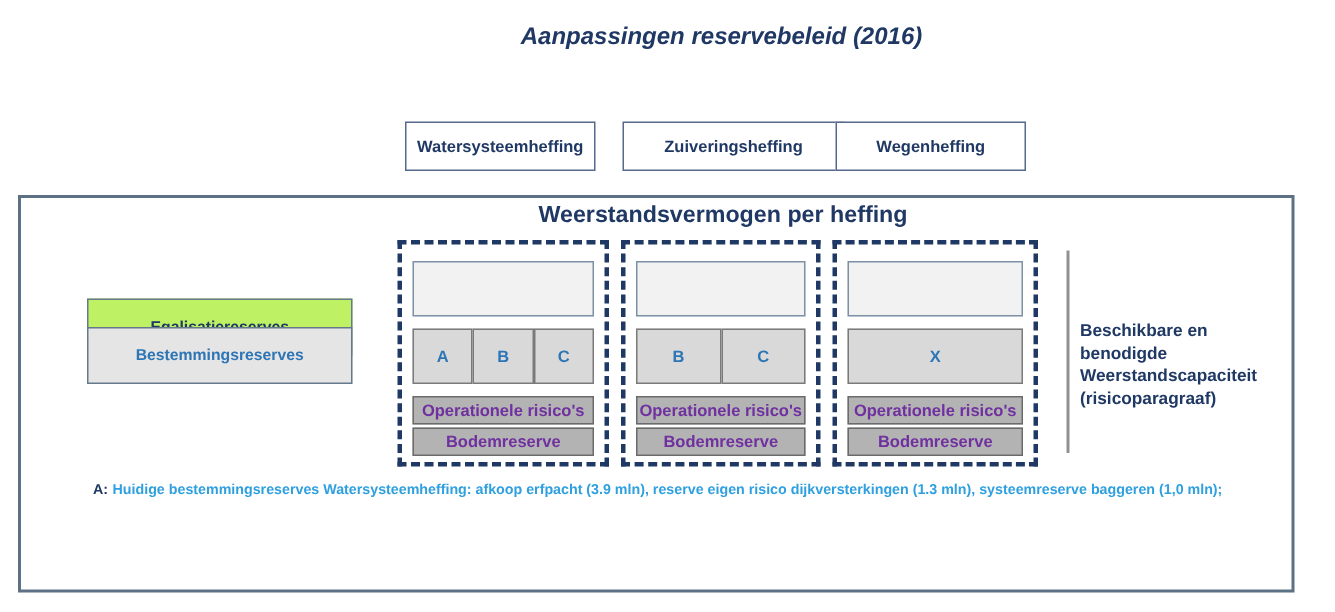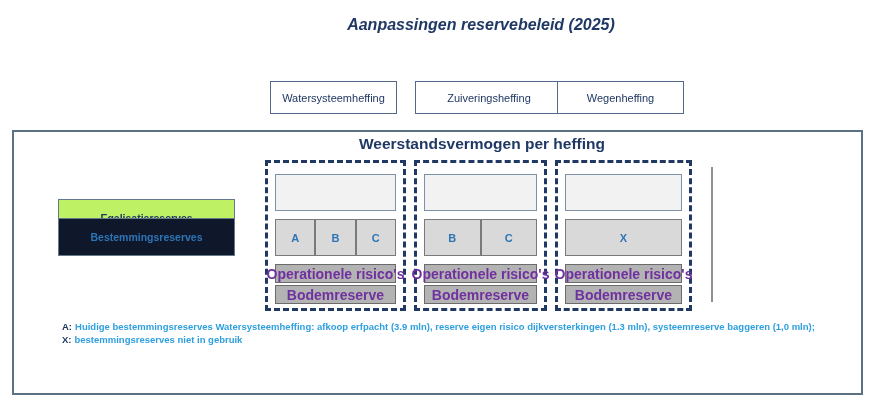--- a/index.html
+++ b/index.html
@@ -15,21 +15,21 @@
     position: absolute; top: 16px; left: 481px;
     transform: translateX(-50%);
     font-size: 16px; font-weight: bold; font-style: italic;
     color: #1f3864; white-space: nowrap;
   }
   
   .tax-box {
     position: absolute; top: 81px; height: 33px;
     background: #ffffff; border: 1.5px solid #54698c;
     display: flex; align-items: center; justify-content: center;
-    font-size: 11px; font-weight: normal; color: #1f3864;
+    font-size: 11px; font-weight: bold; color: #1f3864;
     box-sizing: border-box; white-space: nowrap;
   }
   
   .main-panel {
     position: absolute; left: 12px; top: 130px;
     width: 851px; height: 265px;
     border: 2px solid #5c7184; background: #ffffff;
     box-sizing: border-box;
   }
   .panel-title {
@@ -39,21 +39,21 @@
     white-space: nowrap;
   }
   
   .reserve-box {
     position: absolute; left: 44px; width: 177px; height: 38px;
     display: flex; align-items: center; justify-content: center;
     font-size: 10.5px; font-weight: bold;
     border: 1.5px solid #65788c; box-sizing: border-box;
   }
   .reserve-egalisatie  { top: 35px;  background: #bef264; color: #1f3864; margin-top: 32px; }
-  .reserve-bestemmings { top: 86px;  background: #0f172a; color: #2e75b6; }
+  .reserve-bestemmings { top: 86px;  background: #e5e5e5; color: #2e75b6; }
   .reserve-algemene    { top: 131px; background: #bdbdbd; color: #7030a0; }
   
   .dcol {
     position: absolute; top: 28px; height: 151px;
     border: 3px dashed #1f3864; box-sizing: border-box;
   }
   .dcol .emptybox {
     position: absolute; left: 7px; right: 7px; top: 11px; height: 37px;
     background: #f2f2f2; border: 1px solid #7c90a6; box-sizing: border-box;
   }
@@ -64,21 +64,21 @@
   .dcol .cell {
     flex: 1; background: #d9d9d9; border: 1px solid #7a7a7a;
     display: flex; align-items: center; justify-content: center;
     font-size: 11px; font-weight: bold; color: #2e75b6;
     box-sizing: border-box;
   }
   .dcol .riskbox, .dcol .floorbox {
     position: absolute; left: 7px; right: 7px; height: 19px;
     background: #b3b3b3; border: 1px solid #6b6b6b; box-sizing: border-box;
     display: flex; align-items: center; justify-content: center;
-    font-size: 14px; font-weight: bold; color: #7030a0; white-space: nowrap;
+    font-size: 11px; font-weight: bold; color: #7030a0; white-space: nowrap;
   }
   .dcol .riskbox  { top: 101px; }
   .dcol .floorbox { top: 122px; }
   
   .bracket-line {
     position: absolute; left: 697px; top: 35px;
     width: 2px; height: 135px; background: #919191;
   }
   .capacity-note {
     position: absolute; left: 706px; top: 82px; width: 162px;
@@ -89,21 +89,21 @@
   .footnotes { position: absolute; left: 48px; top: 188px; width: 800px; }
   .fline { font-size: 9.5px; line-height: 13px; white-space: nowrap; }
   .fl { font-weight: bold; color: #1f3864; margin-right: 3px; }
   .ft { font-weight: bold; color: #2e9fdf; }
 </style>
 </head>
 <body>
 
 <div class="canvas">
 
-  <div class="page-title">Aanpassingen reservebeleid (2025)</div>
+  <div class="page-title">Aanpassingen reservebeleid (2016)</div>
 
   <div class="tax-box" style="left:270px; width:127px;">Watersysteemheffing</div>
   <div class="tax-box" style="left:415px; width:148px;">Zuiveringsheffing</div>
   <div class="tax-box" style="left:557px; width:127px;">Wegenheffing</div>
 
   <div class="main-panel">
 
     <div class="panel-title">Weerstandsvermogen per heffing</div>
 
     <div class="reserve-box reserve-egalisatie">Egalisatiereserves</div>
@@ -133,24 +133,25 @@
     <div class="dcol" style="left:541px; width:137px;">
       <div class="emptybox"></div>
       <div class="cellrow">
         <div class="cell">X</div>
       </div>
       <div class="riskbox">Operationele risico's</div>
       <div class="floorbox">Bodemreserve</div>
     </div>
 
     <div class="bracket-line"></div>
+    <div class="capacity-note">Beschikbare en
+benodigde
+Weerstandscapaciteit
+(risicoparagraaf)</div>
 
     <div class="footnotes">
       <div class="fline">
         <span class="fl">A:</span><span class="ft">Huidige bestemmingsreserves Watersysteemheffing: afkoop erfpacht (3.9 mln), reserve eigen risico dijkversterkingen (1.3 mln),  systeemreserve baggeren (1,0 mln);</span>
-      </div>
-      <div class="fline">
-        <span class="fl">X:</span><span class="ft">bestemmingsreserves niet in gebruik</span>
       </div>
     </div>
 
   </div>
 </div>
 
 </body></html>

